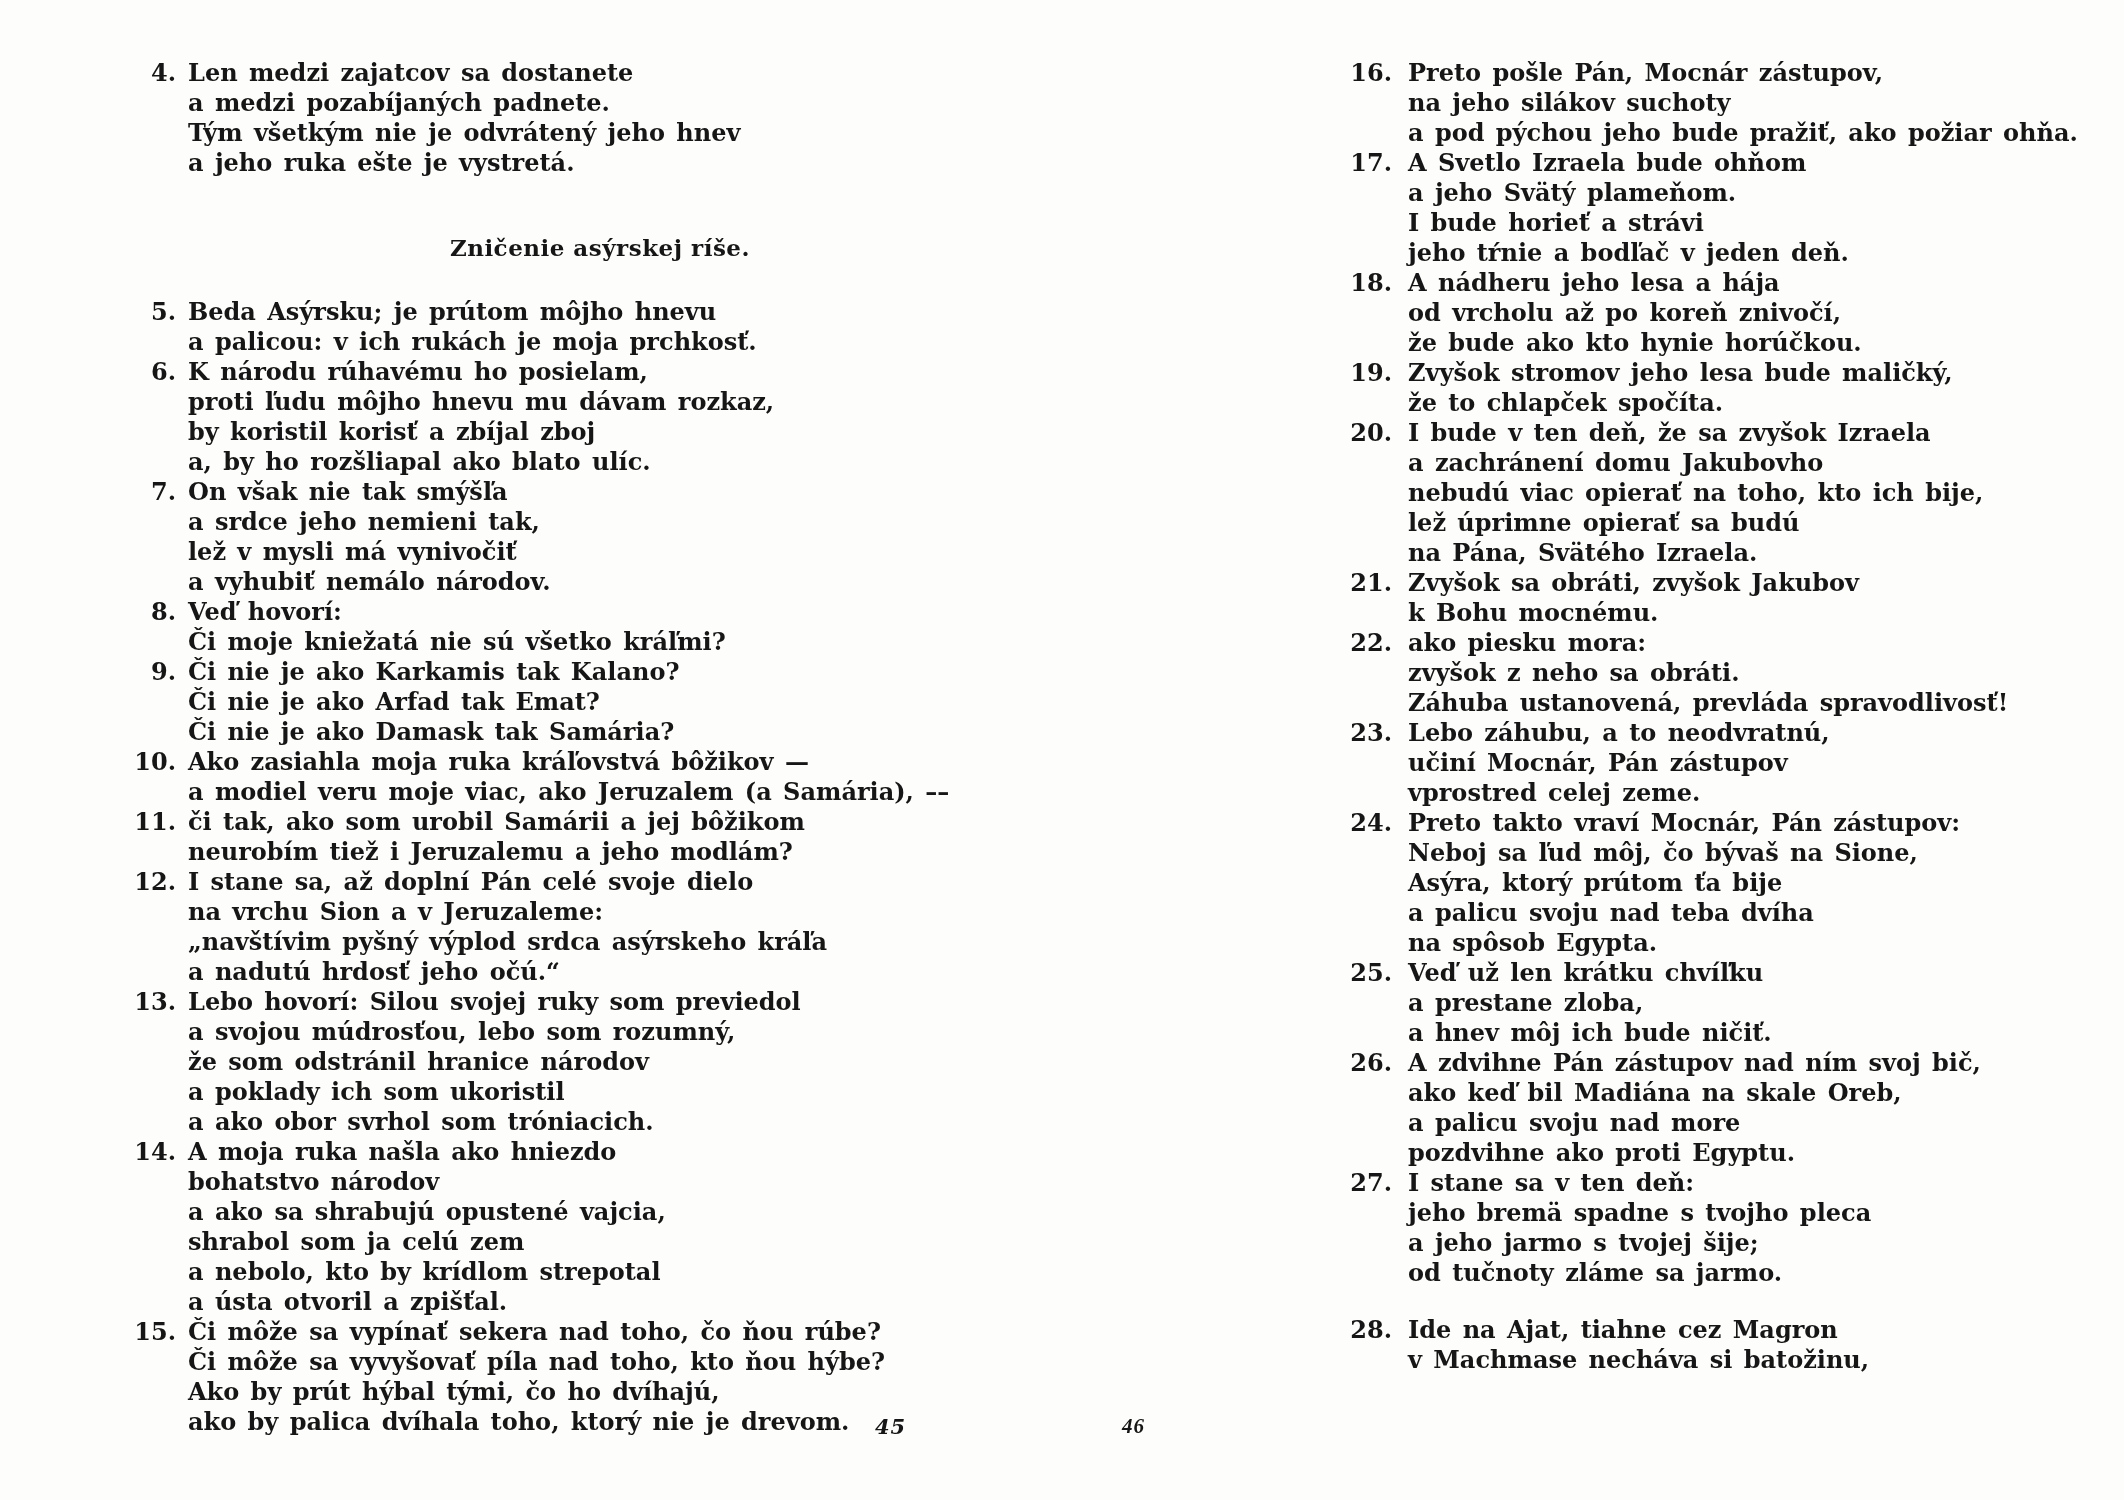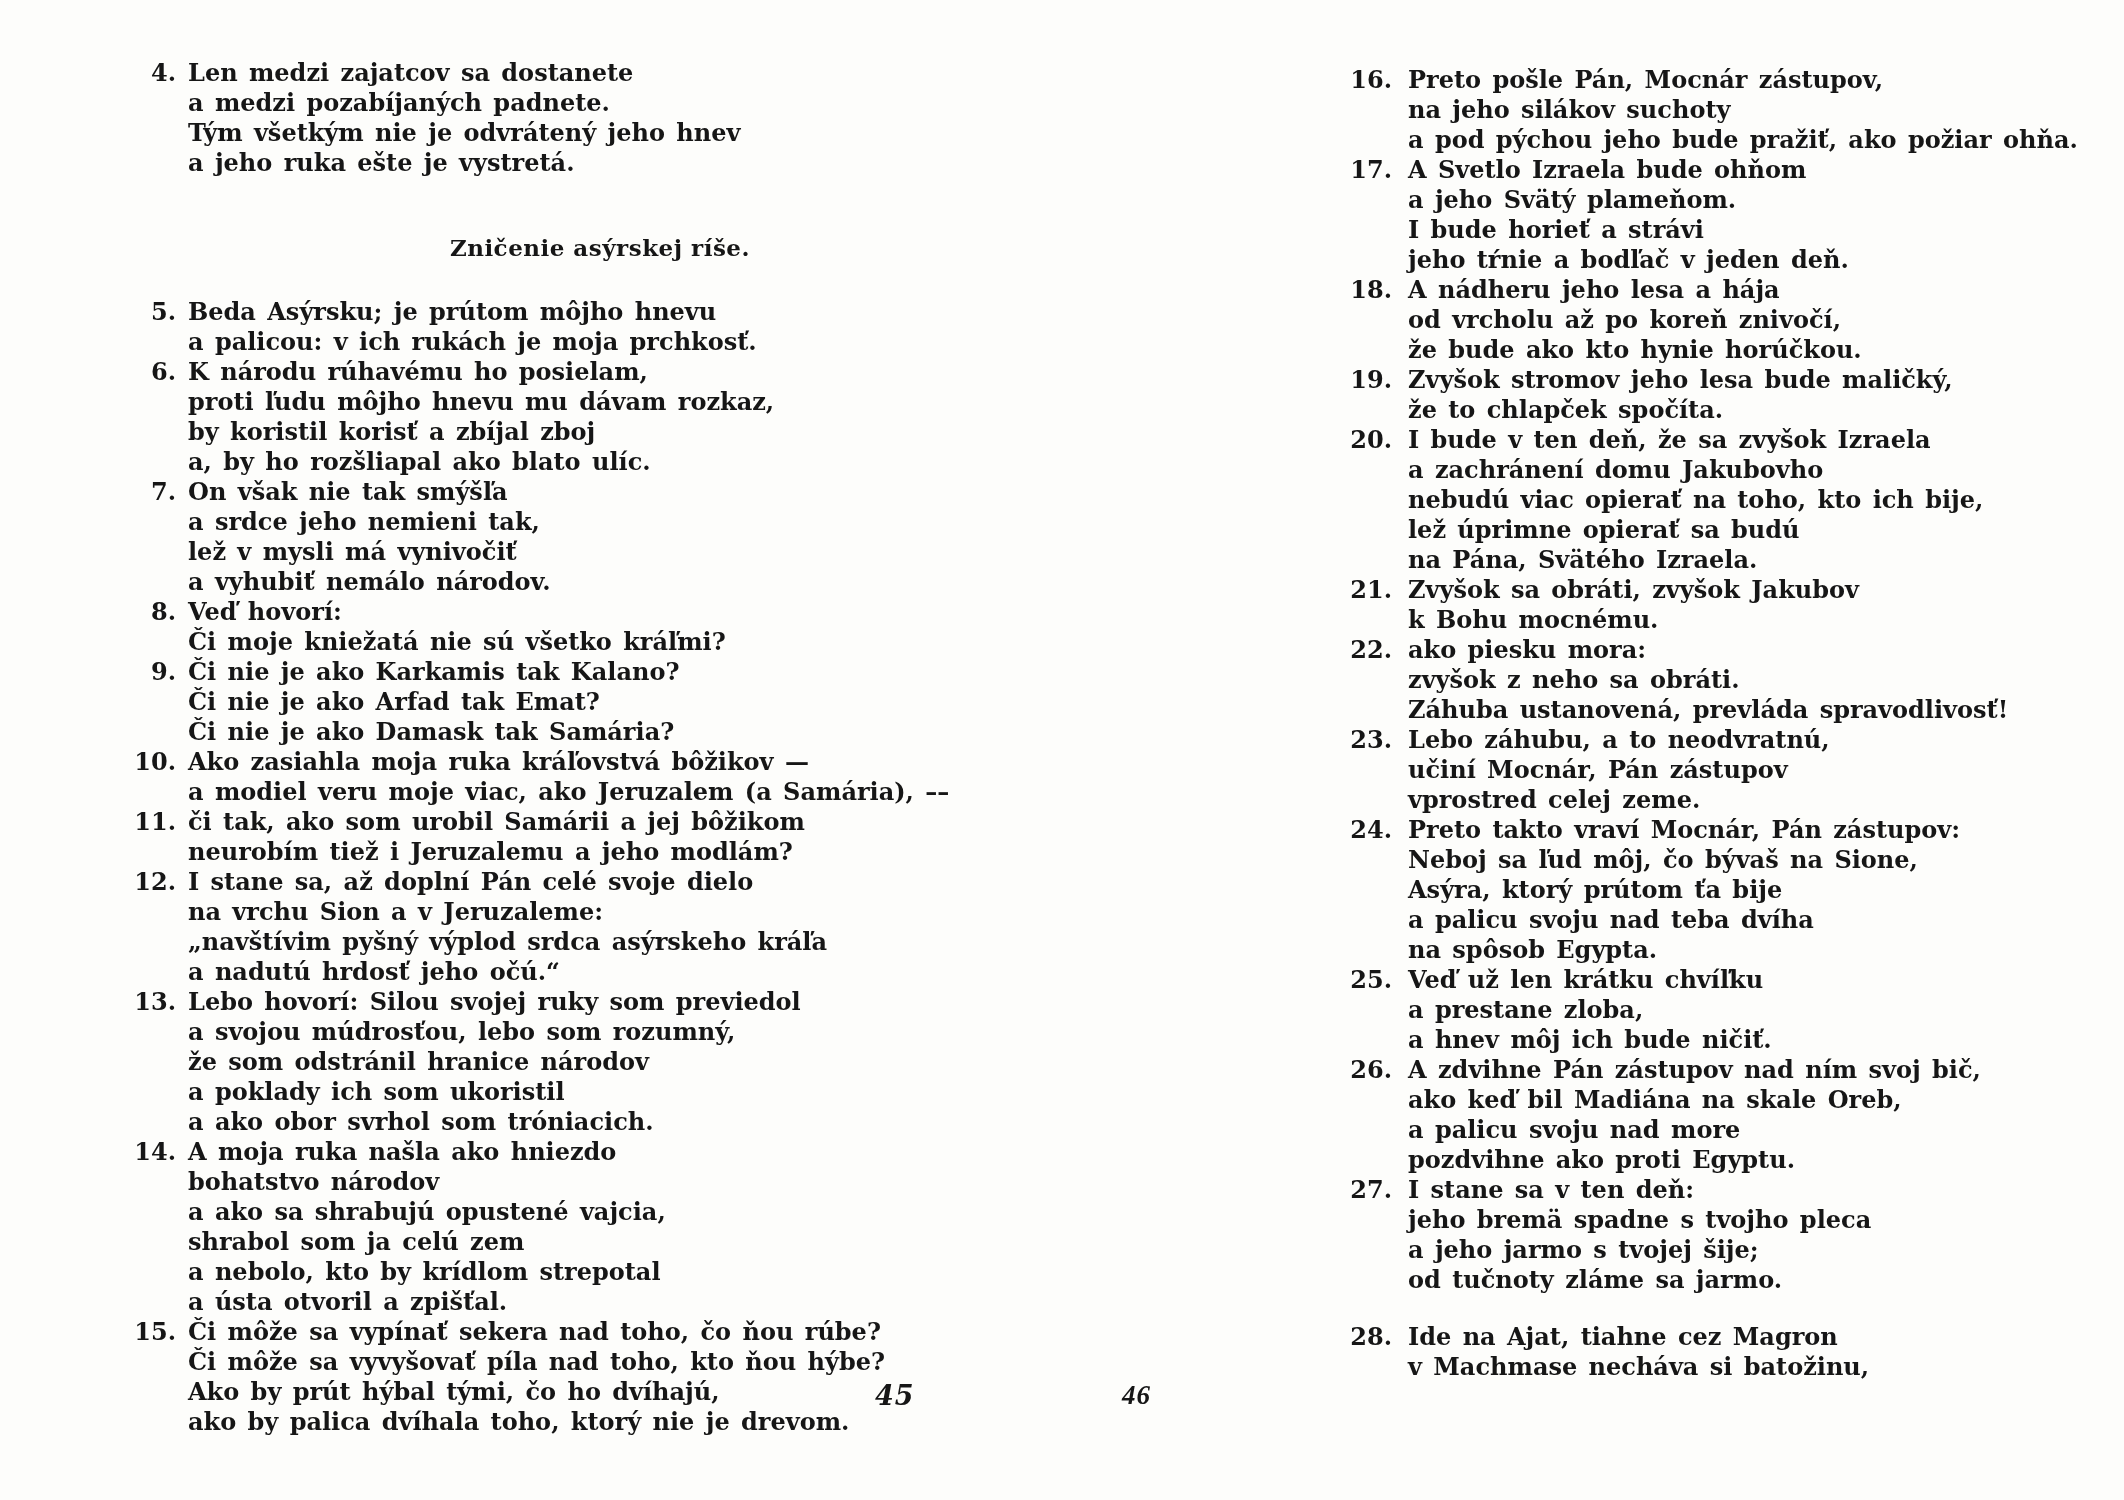--- a/index.html
+++ b/index.html
@@ -14,21 +14,21 @@
     color: #161616;
     font-family: "DejaVu Serif", serif;
     font-weight: 700;
     overflow: hidden;
   }
   .column {
     position: absolute;
     top: 58px;
   }
   .col-left  { left: 130px;  width: 770px; }
-  .col-right { left: 1342px; width: 780px; margin-top: 7px; }
+  .col-right { left: 1342px; width: 780px; }
 
   .verse {
     position: relative;
     font-size: 24px;
     line-height: 30px;
     word-spacing: 3px;
   }
   .col-left  .verse { padding-left: 58px; }
   .col-right .verse { padding-left: 66px; }
 
@@ -49,22 +49,22 @@
     width: 620px;
     text-align: right;
     font-size: 23px;
     line-height: 30px;
     letter-spacing: 0.5px;
     margin: 55px 0 34px 0;
   }
 
   .pagenum {
     position: absolute;
-    top: 1380px;
-    font-size: 27px;
+    top: 1414px;
+    font-size: 21px;
     font-style: italic;
     font-weight: 700;
     letter-spacing: 1px;
   }
   .pagenum-left  { left: 875px; }
   .pagenum-right { left: 1122px; font-family: Liberation Serif, serif; }
 </style>
 </head>
 <body>
 

